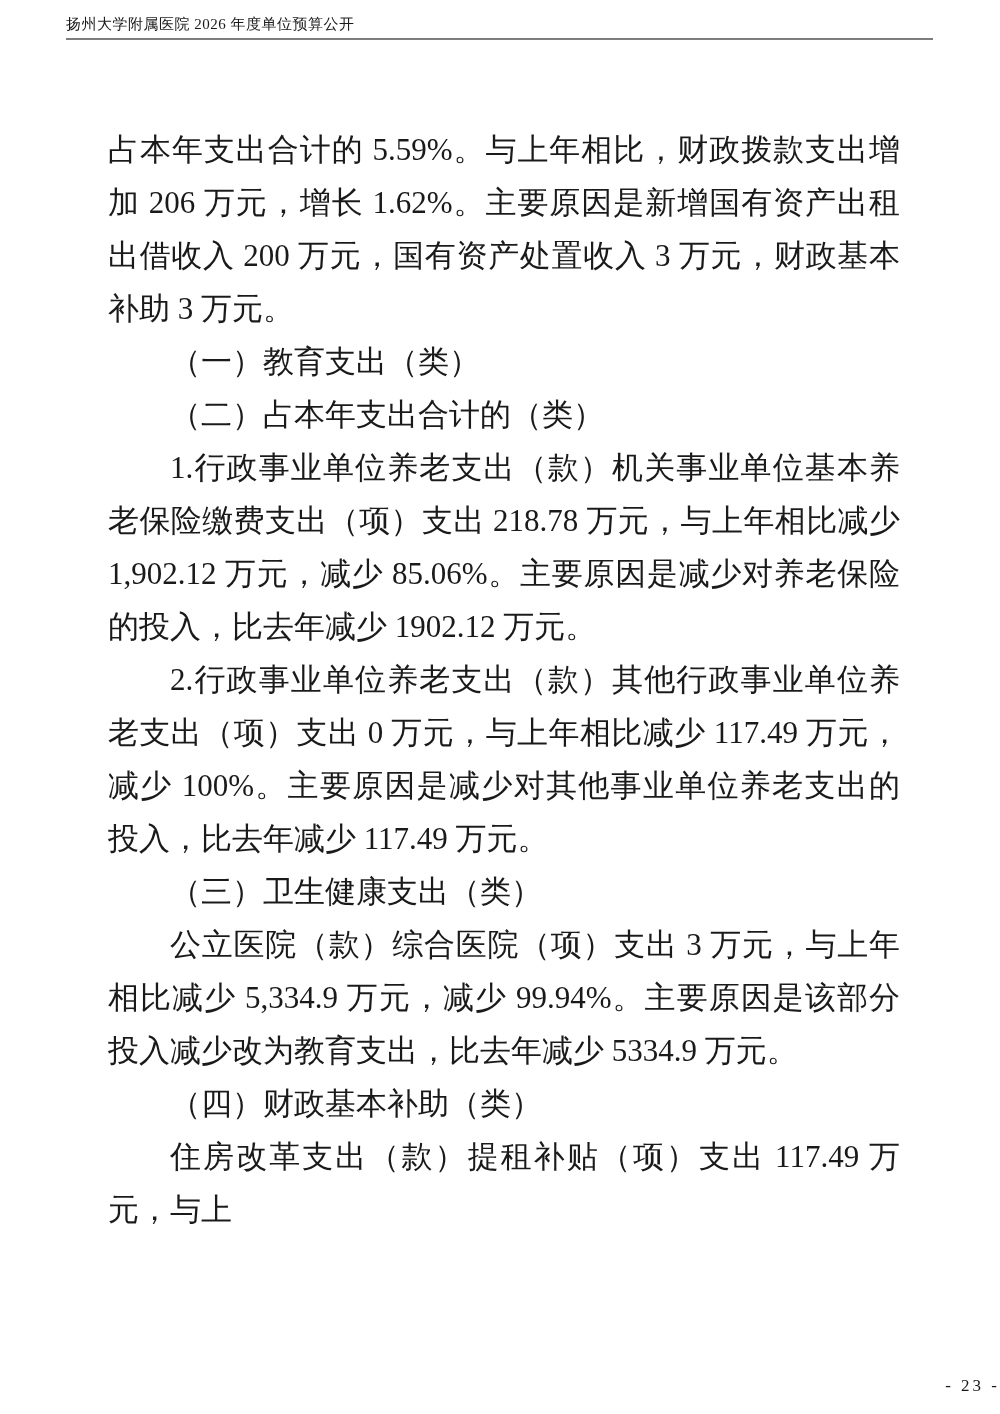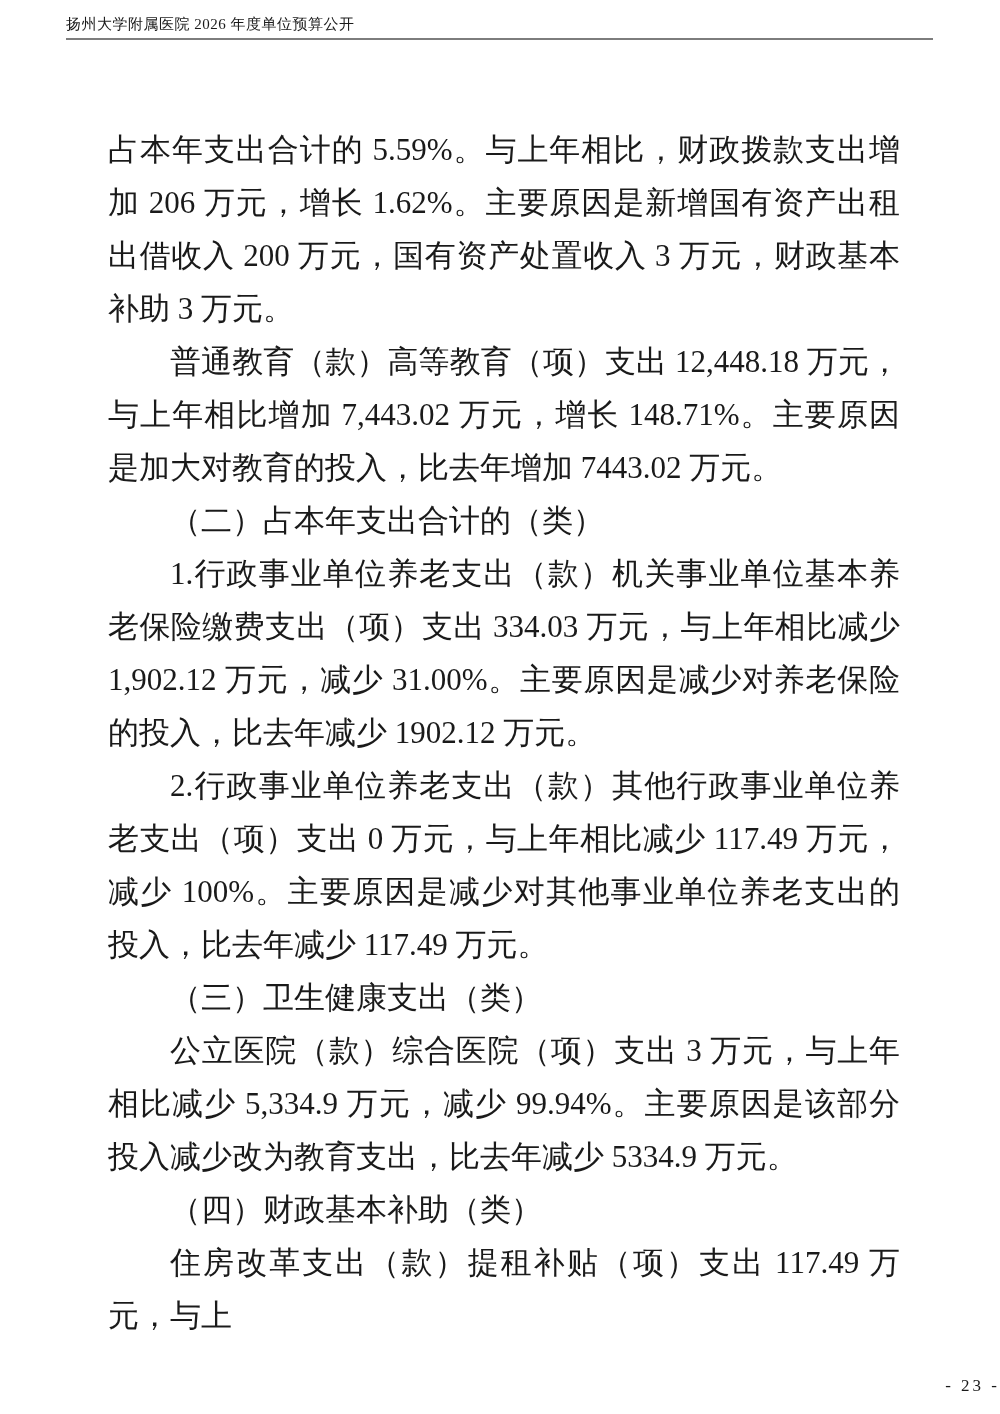--- a/index.html
+++ b/index.html
@@ -72,23 +72,23 @@
 
 <div class="page">
 
   <div class="doc-header">
     <span class="header-title">扬州大学附属医院 2026 年度单位预算公开</span>
     <div class="header-rule"></div>
   </div>
 
   <div class="doc-body">
     <p>占本年支出合计的 5.59%。与上年相比，财政拨款支出增加 206 万元，增长 1.62%。主要原因是新增国有资产出租出借收入 200 万元，国有资产处置收入 3 万元，财政基本补助 3 万元。</p>
-    <p class="indent">普通教育（款）高等教育（项）支出 12,448.18 万元，与上年相比增加 7,443.02 万元，增长 148.71%。主要原因是加大对教育的投入，比去年增加 7443.02 万元。</p>
+    <p class="indent">（一）教育支出（类）</p>
     <p class="indent">（二）占本年支出合计的（类）</p>
-    <p class="indent">1.行政事业单位养老支出（款）机关事业单位基本养老保险缴费支出（项）支出 334.03 万元，与上年相比减少 1,902.12 万元，减少 31.00%。主要原因是减少对养老保险的投入，比去年减少 1902.12 万元。</p>
+    <p class="indent">1.行政事业单位养老支出（款）机关事业单位基本养老保险缴费支出（项）支出 218.78 万元，与上年相比减少 1,902.12 万元，减少 85.06%。主要原因是减少对养老保险的投入，比去年减少 1902.12 万元。</p>
     <p class="indent">2.行政事业单位养老支出（款）其他行政事业单位养老支出（项）支出 0 万元，与上年相比减少 117.49 万元，减少 100%。主要原因是减少对其他事业单位养老支出的投入，比去年减少 117.49 万元。</p>
     <p class="indent">（三）卫生健康支出（类）</p>
     <p class="indent">公立医院（款）综合医院（项）支出 3 万元，与上年相比减少 5,334.9 万元，减少 99.94%。主要原因是该部分投入减少改为教育支出，比去年减少 5334.9 万元。</p>
     <p class="indent">（四）财政基本补助（类）</p>
     <p class="indent">住房改革支出（款）提租补贴（项）支出 117.49 万元，与上</p>
   </div>
 
   <div class="doc-footer">- 23 -</div>
 
 </div>

